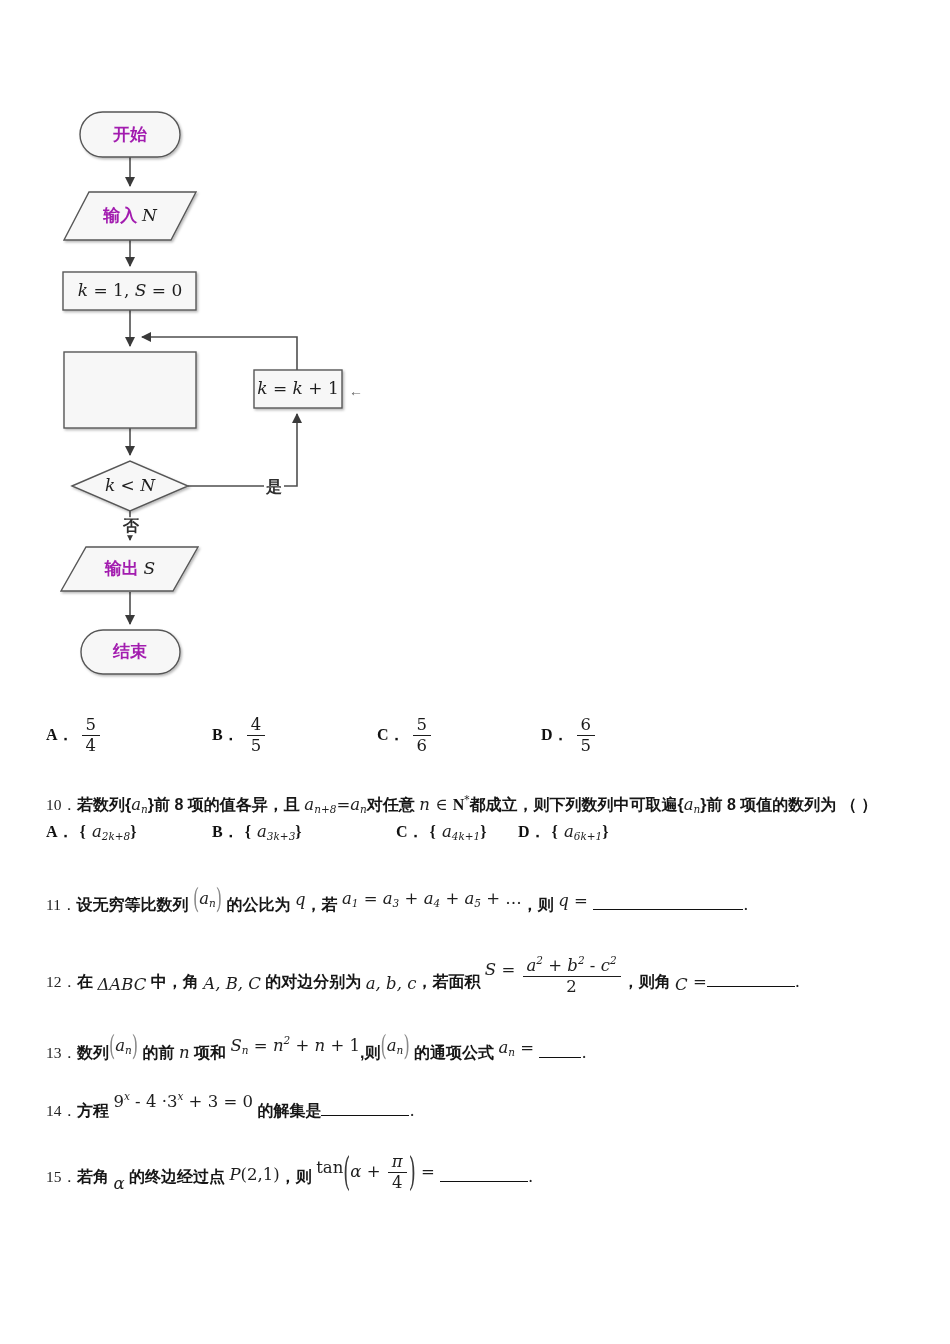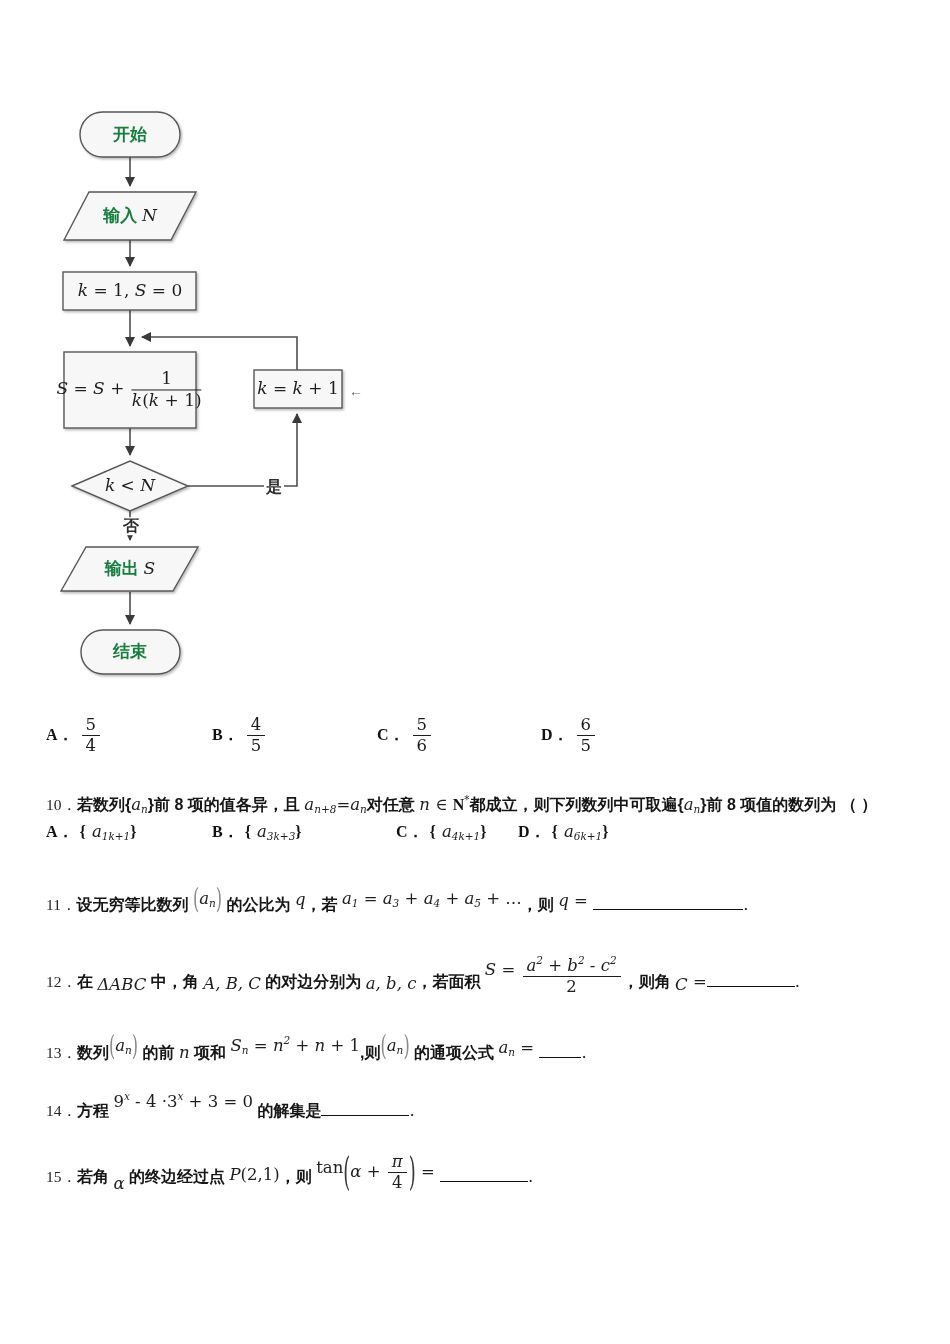--- a/index.html
+++ b/index.html
@@ -3,21 +3,21 @@
 <meta charset="utf-8">
 <style>
   html,body{margin:0;padding:0;background:#fff;}
   .page{position:relative;width:950px;height:1344px;background:#ffffff;overflow:hidden;
         font-family:"Liberation Sans",sans-serif;color:#1a1a1a;}
   
   .flowchart{position:absolute;left:0;top:0;width:480px;height:700px;}
   .flowchart svg{position:absolute;left:0;top:0;}
   .fc-label{position:absolute;transform:translate(-50%,-50%);white-space:nowrap;
             text-align:center;line-height:1.15;}
-  .fc-label .cn{font-size:17px;font-weight:600;color:#15803d;}
+  .fc-label .cn{font-size:17px;font-weight:600;color:#a21caf;}
   .fc-label .mi{font-size:17px;}
   .fc-label .mr{font-size:17px;}
   .fc-label .frac{font-size:15px;}
   .fc-tag{position:absolute;transform:translate(-50%,-50%);font-size:16px;font-weight:600;
           color:#2e2e2e;background:#fff;padding:0 2px;line-height:1.1;}
   .fc-artifact{position:absolute;font-size:14px;color:#666;}
   
   .cn{font-family:"Liberation Sans",sans-serif;font-weight:700;font-size:16px;color:#161616;}
   .pn{font-family:"Liberation Serif",serif;font-size:15.5px;color:#252525;}
   .ob{font-family:"Liberation Serif",serif;font-weight:700;font-size:16px;color:#111;}
@@ -76,21 +76,20 @@
         <rect x="254" y="370" width="88" height="38"></rect>
         <polygon points="72,486 130,461 188,486 130,511"></polygon>
         <polygon points="86,547 198,547 173,591 61,591"></polygon>
         <rect x="81" y="630" width="99" height="44" rx="22"></rect>
       </g>
     </svg>
 
     <div class="fc-label" style="left:130px;top:135px;"><span class="cn">开始</span></div>
     <div class="fc-label" style="left:130px;top:216px;text-align:center;"><span class="cn">输入 </span><span class="mi">N</span></div>
     <div class="fc-label" style="left:130px;top:291px;"><span class="mi">k</span><span class="mr"> = 1, </span><span class="mi">S</span><span class="mr"> = 0</span></div>
-    <div class="fc-label" style="left:130px;top:390px;"><span class="mi">S</span><span class="mr"> = </span><span class="mi">S</span><span class="mr"> + </span><span class="frac"><span class="fn"><span class="mr">1</span></span><span class="fd"><span class="mi">k</span><span class="mr">(</span><span class="mi">k</span><span class="mr"> + 1)</span></span></span></div>
     <div class="fc-label" style="left:298px;top:389px;"><span class="mi">k</span><span class="mr"> = </span><span class="mi">k</span><span class="mr"> + 1</span></div>
     <div class="fc-label" style="left:130px;top:486px;"><span class="mi">k</span><span class="mr"> &lt; </span><span class="mi">N</span></div>
     <div class="fc-label" style="left:130px;top:569px;"><span class="cn">输出 </span><span class="mi">S</span></div>
     <div class="fc-label" style="left:130px;top:652px;"><span class="cn">结束</span></div>
 
     <div class="fc-tag" style="left:274px;top:487px;">是</div>
     <div class="fc-tag" style="left:131px;top:526px;">否</div>
     <div class="fc-artifact" style="left:349px;top:383px;">←</div>
   </div>
 
@@ -104,21 +103,21 @@
     <span class="opt" style="left:377px;">
       <span class="ob">C．</span><span class="frac"><span class="fn">5</span><span class="fd">6</span></span>
     </span>
     <span class="opt" style="left:541px;">
       <span class="ob">D．</span><span class="frac"><span class="fn">6</span><span class="fd">5</span></span>
     </span>
   </div>
 
   <div class="qline" style="top:786px;"><span class="pn">10．</span><span class="cn">若数列{</span><span class="mi">a</span><span class="msub">n</span><span class="cn">}前 8 项的值各异，且 </span><span class="mi">a</span><span class="msub">n+8</span><span class="mr">=</span><span class="mi">a</span><span class="msub">n</span><span class="cn">对任意 </span><span class="mi">n</span><span class="mr"> ∈ </span><span class="ob">N</span><span class="msup">*</span><span class="cn">都成立，则下列数列中可取遍{</span><span class="mi">a</span><span class="msub">n</span><span class="cn">}前 8 项值的数列为 （ ）</span></div>
   <div class="optrow" style="top:822px;">
-    <span class="opt" style="left:46px;"><span class="ob">A．</span><span class="ob">{</span><span class="mi">a</span><span class="msub">1k+1</span><span class="ob">}</span></span>
+    <span class="opt" style="left:46px;"><span class="ob">A．</span><span class="ob">{</span><span class="mi">a</span><span class="msub">2k+8</span><span class="ob">}</span></span>
     <span class="opt" style="left:212px;"><span class="ob">B．</span><span class="ob">{</span><span class="mi">a</span><span class="msub">3k+3</span><span class="ob">}</span></span>
     <span class="opt" style="left:396px;"><span class="ob">C．</span><span class="ob">{</span><span class="mi">a</span><span class="msub">4k+1</span><span class="ob">}</span></span>
     <span class="opt" style="left:518px;"><span class="ob">D．</span><span class="ob">{</span><span class="mi">a</span><span class="msub">6k+1</span><span class="ob">}</span></span>
   </div>
 
 
   <div class="qline" style="top:892px;"><span class="pn">11．</span><span class="cn">设无穷等比数列 </span><span class="tb" style="position: relative; top: -6px;">(</span><span class="mi" style="position: relative; top: -6px;">a</span><span class="msub" style="position: relative; top: -6px;">n</span><span class="tb" style="position: relative; top: -6px;">)</span><span class="cn"> 的公比为 </span><span class="mi" style="position: relative; top: -5px;">q</span><span class="cn">，若 </span><span class="mi" style="position: relative; top: -6px;">a</span><span class="msub" style="position: relative; top: -6px;">1</span><span class="mr" style="position: relative; top: -6px;"> = </span><span class="mi" style="position: relative; top: -6px;">a</span><span class="msub" style="position: relative; top: -6px;">3</span><span class="mr" style="position: relative; top: -6px;"> + </span><span class="mi" style="position: relative; top: -6px;">a</span><span class="msub" style="position: relative; top: -6px;">4</span><span class="mr" style="position: relative; top: -6px;"> + </span><span class="mi" style="position: relative; top: -6px;">a</span><span class="msub" style="position: relative; top: -6px;">5</span><span class="mr" style="position: relative; top: -6px;"> + …</span><span class="cn">，则 </span><span class="mi" style="position: relative; top: -4px;">q</span><span class="mr" style="position: relative; top: -4px;"> = </span><span class="blank" style="width: 150px;"></span><span class="mr">.</span></div>
   <div class="qline" style="top:962px;"><span class="pn">12．</span><span class="cn">在 </span><span class="mi" style="position: relative; top: 3px;">ΔABC</span><span class="cn"> 中，角 </span><span class="mi" style="position: relative; top: 2px;">A, B, C</span><span class="cn"> 的对边分别为 </span><span class="mi" style="position: relative; top: 2px;">a, b, c</span><span class="cn">，若面积 </span><span class="mi" style="position: relative; top: -12px;">S</span><span class="mr" style="position: relative; top: -12px;"> = </span><span class="frac" style="position: relative; top: -7px;"><span class="fn"><span class="mi">a</span><span class="msup">2</span><span class="mr"> + </span><span class="mi">b</span><span class="msup">2</span><span class="mr"> - </span><span class="mi">c</span><span class="msup">2</span></span><span class="fd"><span class="mr">2</span></span></span><span class="cn">，则角 </span><span class="mi" style="position: relative; top: 3px;">C</span><span class="mr"> =</span><span class="blank" style="width: 88px;"></span><span class="mr">.</span></div>
   <div class="qline" style="top:1034px;"><span class="pn">13．</span><span class="cn">数列</span><span class="tb" style="position: relative; top: -7px;">(</span><span class="mi" style="position: relative; top: -7px;">a</span><span class="msub" style="position: relative; top: -7px;">n</span><span class="tb" style="position: relative; top: -7px;">)</span><span class="cn"> 的前 </span><span class="mi">n</span><span class="cn"> 项和 </span><span class="mi" style="position: relative; top: -7px;">S</span><span class="msub" style="position: relative; top: -7px;">n</span><span class="mr" style="position: relative; top: -7px;"> = </span><span class="mi" style="position: relative; top: -7px;">n</span><span class="msup" style="position: relative; top: -7px;">2</span><span class="mr" style="position: relative; top: -7px;"> + </span><span class="mi" style="position: relative; top: -7px;">n</span><span class="mr" style="position: relative; top: -7px;"> + 1</span><span class="cn">,则</span><span class="tb" style="position: relative; top: -7px;">(</span><span class="mi" style="position: relative; top: -7px;">a</span><span class="msub" style="position: relative; top: -7px;">n</span><span class="tb" style="position: relative; top: -7px;">)</span><span class="cn"> 的通项公式 </span><span class="mi" style="position: relative; top: -5px;">a</span><span class="msub" style="position: relative; top: -5px;">n</span><span class="mr" style="position: relative; top: -5px;"> = </span><span class="blank" style="width: 42px;"></span><span class="mr">.</span></div>
   <div class="qline" style="top:1092px;"><span class="pn">14．</span><span class="cn">方程 </span><span class="mr" style="position: relative; top: -9px;">9</span><span class="msup" style="position: relative; top: -9px;">x</span><span class="mr" style="position: relative; top: -9px;"> - 4 ·3</span><span class="msup" style="position: relative; top: -9px;">x</span><span class="mr" style="position: relative; top: -9px;"> + 3 = 0</span><span class="cn"> 的解集是</span><span class="blank" style="width: 88px;"></span><span class="mr">.</span></div>

